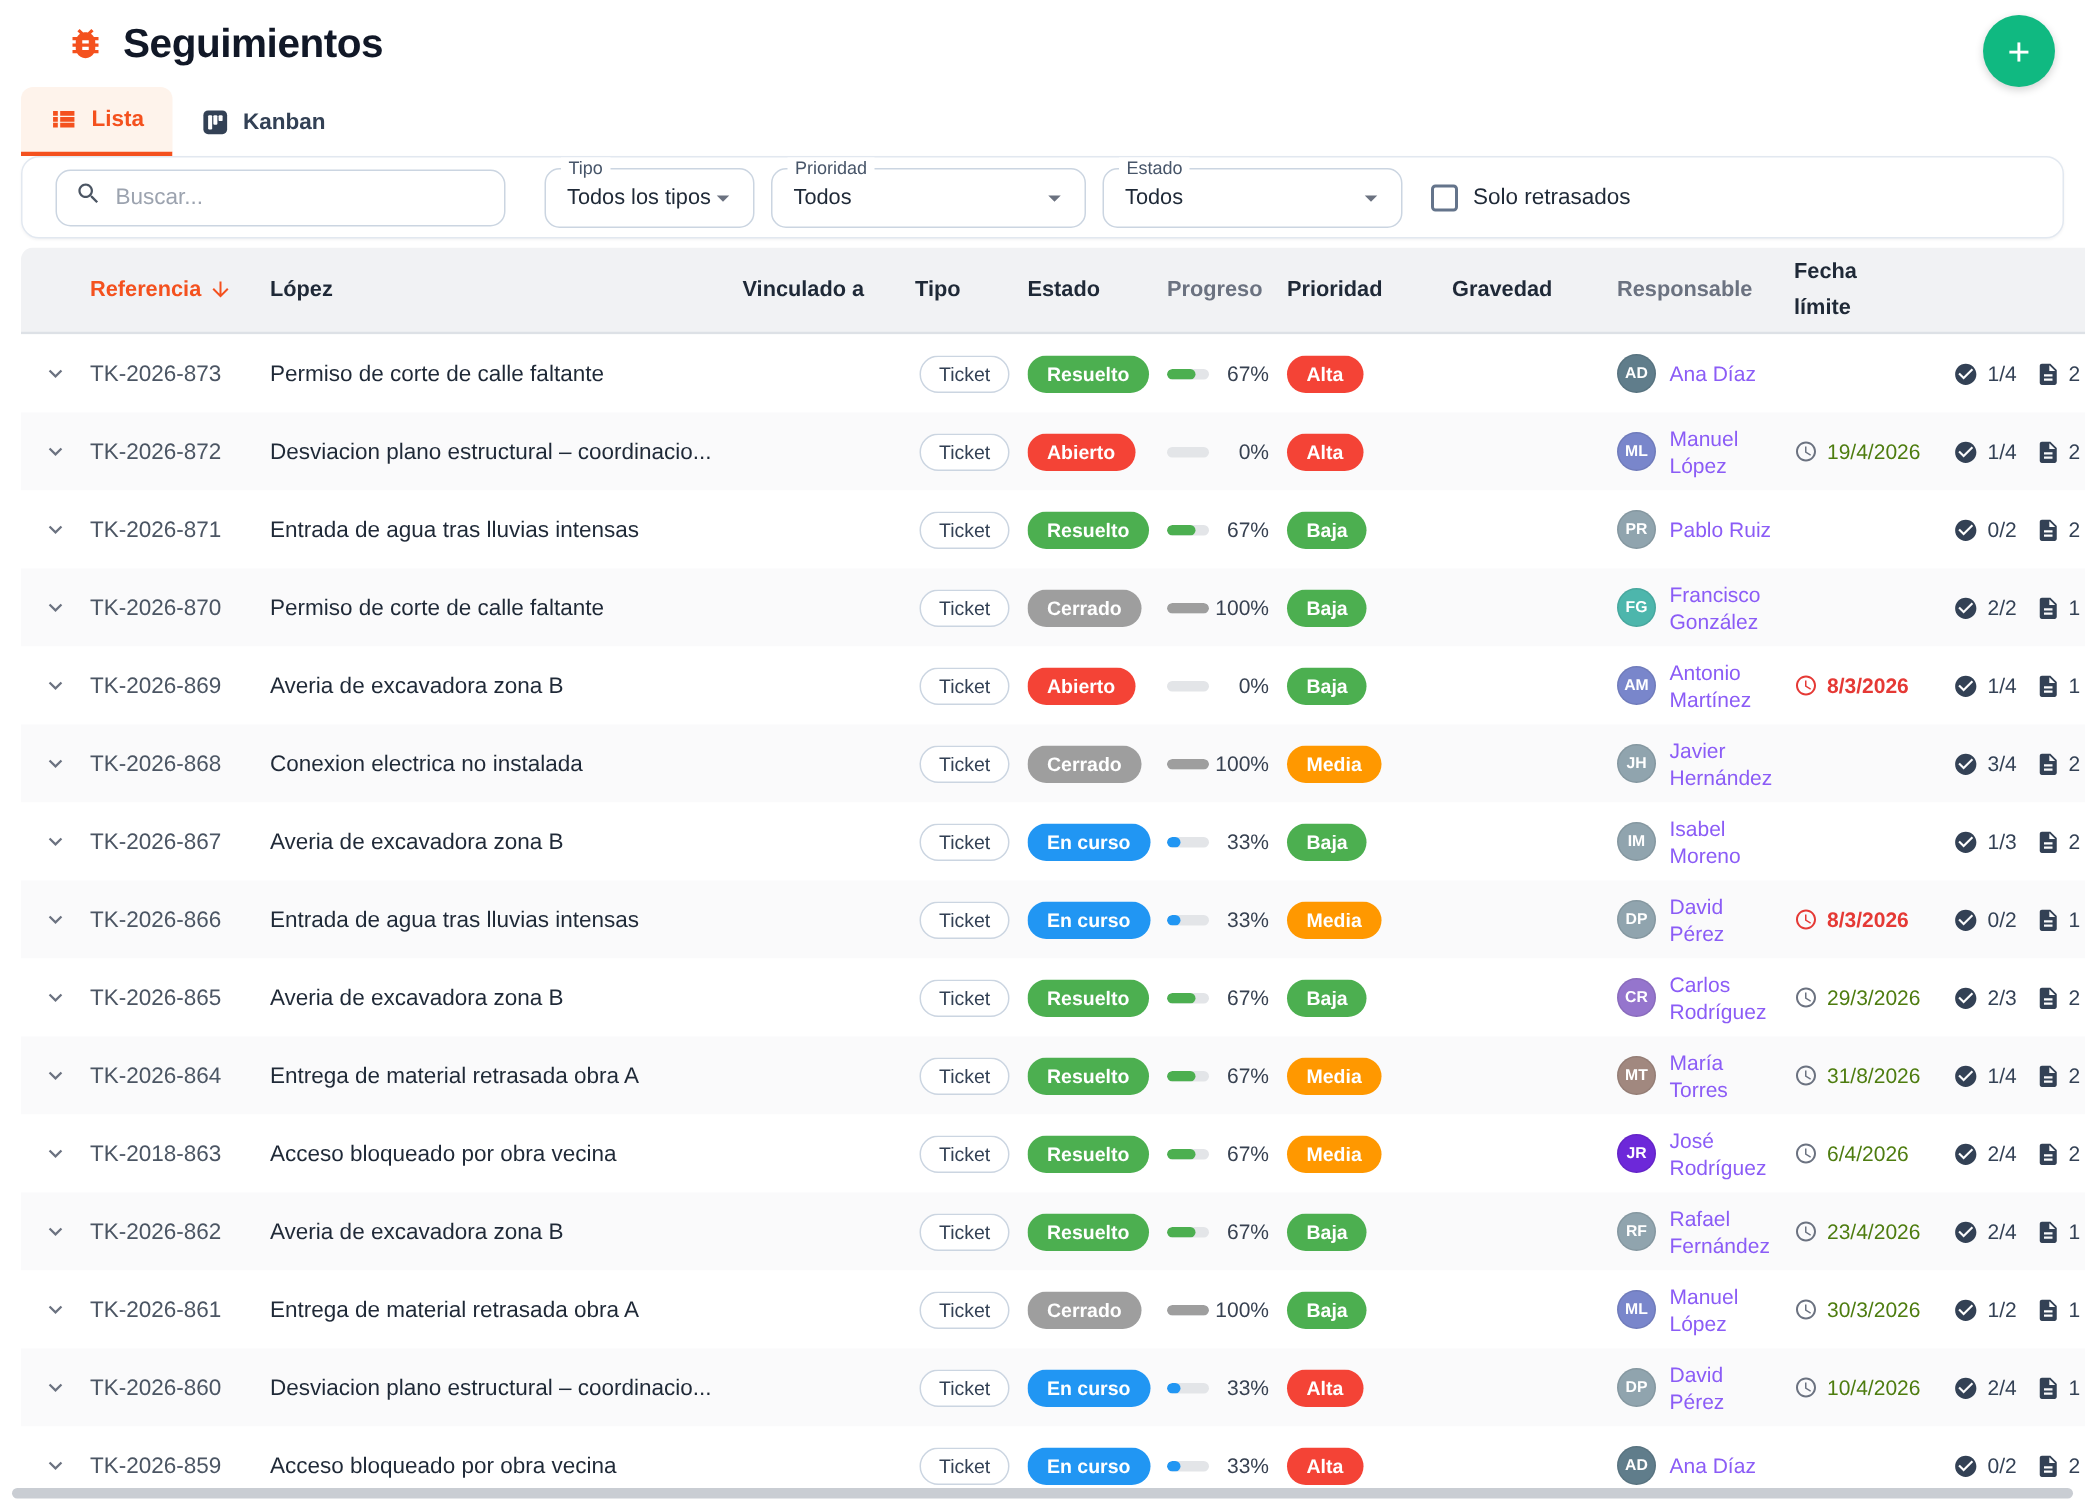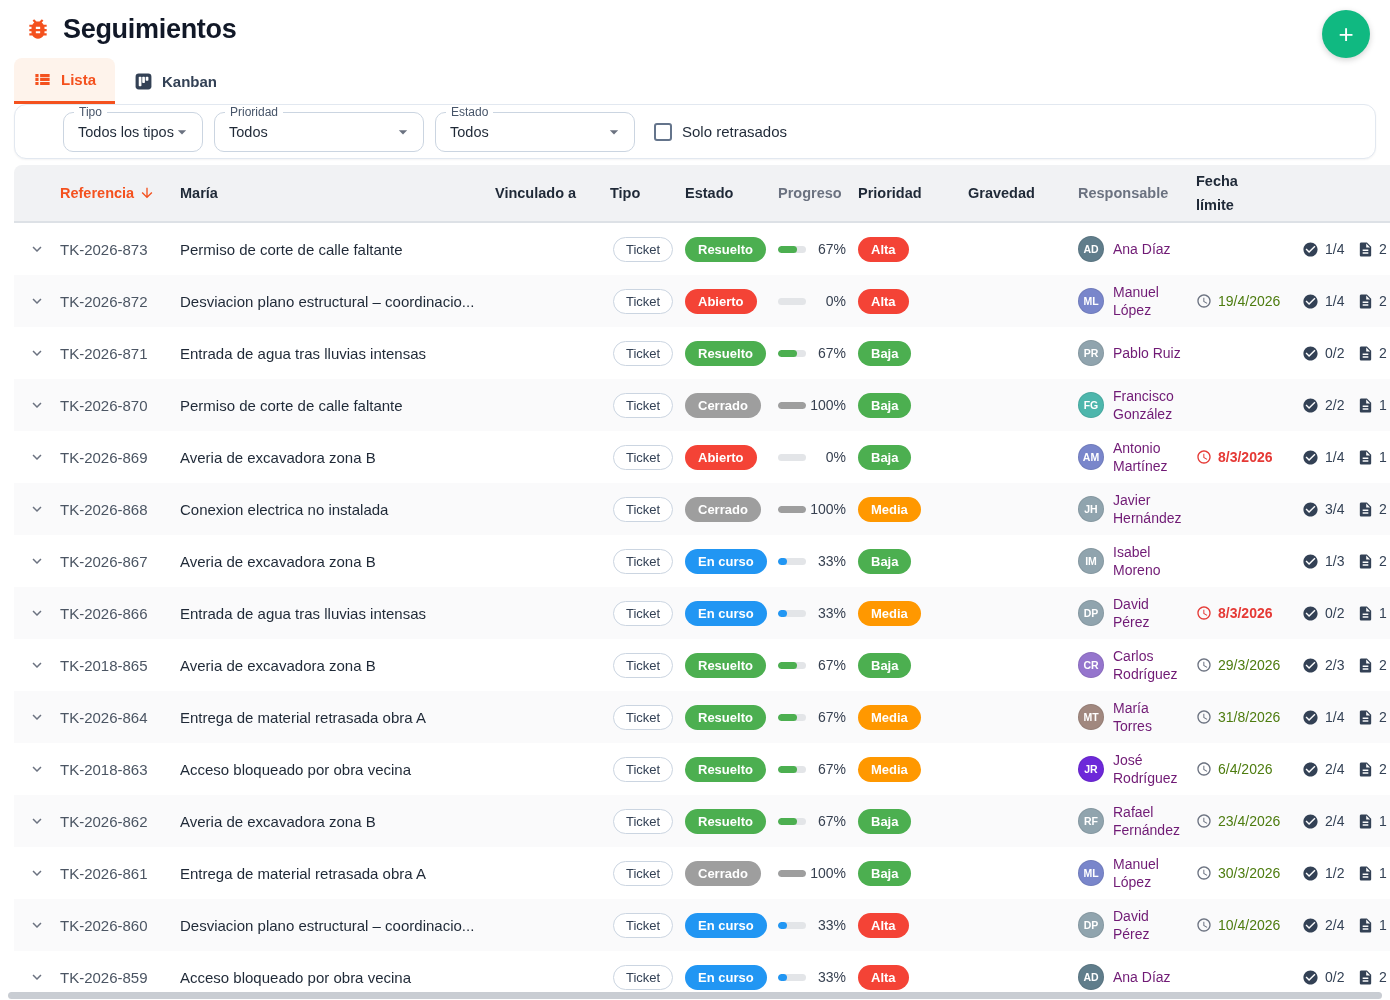--- a/index.html
+++ b/index.html
@@ -1,20 +1,20 @@
 <!DOCTYPE html>
 <html><head>
 <meta charset="utf-8">
 <style>
   * { box-sizing: border-box; margin: 0; padding: 0; }
   html, body { width: 1390px; height: 1000px; overflow: hidden; background: #fff;
     font-family: "Liberation Sans", sans-serif; color: #1F2937; position: relative; }
 
   
-  .app-header { height: 58px; display: flex; align-items: center; padding-left: 25px; gap: 12px; }
+  .app-header { height: 58px; display: flex; align-items: center; padding-left: 44px; gap: 12px; }
   .app-title { font-size: 27px; font-weight: 700; color: #111827; letter-spacing: -0.3px; }
   .bug-icon svg { width: 26px; height: 26px; display: block; }
   .fab { position: absolute; top: 10px; left: 1322px; width: 48px; height: 48px; border-radius: 50%;
     background: #10B981; color: #fff; border: none; font-size: 26px; font-weight: 400;
     display: flex; align-items: center; justify-content: center; cursor: pointer;
     box-shadow: 0 2px 6px rgba(0,0,0,.18); }
 
   
   .tabs { display: flex; margin-left: 14px; height: 46px; }
   .tab { display: flex; align-items: center; gap: 9px; padding: 0 19px; font-size: 15px;
@@ -70,21 +70,21 @@
   .pill { display: inline-block; border-radius: 999px; padding: 5px 13px; font-size: 13px;
     color: #fff; font-weight: 600; }
   .c-progress { display: flex; align-items: center; }
   .pbar { width: 28px; height: 7px; border-radius: 999px; background: #E3E5E8; overflow: hidden; flex: none; }
   .pfill { height: 100%; border-radius: 999px; }
   .plabel { width: 40px; text-align: right; font-size: 14px; color: #374151; }
   .c-resp { display: flex; align-items: center; gap: 9px; padding-left: 8px; }
   .avatar { width: 26px; height: 26px; border-radius: 50%; flex: none; color: #fff; font-size: 10.5px;
     font-weight: 700; display: flex; align-items: center; justify-content: center;
     border: 1px solid rgba(0,0,0,.08); }
-  .rname { font-size: 14px; color: #701a75; line-height: 1.3; white-space: normal; }
+  .rname { font-size: 14px; color: #8b5cf6; line-height: 1.3; white-space: normal; }
   .c-date { display: flex; align-items: center; gap: 6px; padding-left: 8px; font-size: 14px; color: #4d7c0f; }
   .c-date svg { width: 16px; height: 16px; flex: none; }
   .c-date.overdue { color: #E53935; font-weight: 700; }
   .c-check { display: flex; align-items: center; gap: 6px; padding-left: 9px; font-size: 14px;
     color: #334155; font-weight: 500; }
   .c-check svg, .c-docs svg { width: 17px; height: 17px; flex: none; }
   .c-docs { display: flex; align-items: center; gap: 5px; padding-left: 2px; font-size: 14px;
     color: #334155; font-weight: 500; }
 
   .hscrollbar { position: absolute; left: 8px; bottom: 1px; width: 1374px; height: 7px;
@@ -121,20 +121,28 @@
           <rect x="6" y="6" width="3.4" height="12" rx="1" fill="#fff"></rect>
           <rect x="10.4" y="6" width="3.4" height="8" rx="1" fill="#fff"></rect>
           <rect x="14.8" y="6" width="3.4" height="5" rx="1" fill="#fff"></rect>
         </svg>
     </span>
     <span>Kanban</span>
   </div>
 </div>
 
 <div class="filter-panel">
+  <div class="search-box">
+    <span>
+      <svg viewBox="0 0 24 24" fill="#4B5563">
+          <path d="M15.5 14h-.79l-.28-.27C15.41 12.59 16 11.11 16 9.5 16 5.91 13.09 3 9.5 3S3 5.91 3 9.5 5.91 16 9.5 16c1.61 0 3.09-.59 4.23-1.57l.27.28v.79l5 4.99L20.49 19l-4.99-5zm-6 0C7.01 14 5 11.99 5 9.5S7.01 5 9.5 5 14 7.01 14 9.5 11.99 14 9.5 14z"></path>
+        </svg>
+    </span>
+    <input type="text" placeholder="Buscar..." style="">
+  </div>
 
   <div class="select sel-tipo">
     <span class="flabel">Tipo</span>
     <span class="val">Todos los tipos</span>
     <span class="caret">
       <svg viewBox="0 0 24 24" fill="#6B7280">
           <path d="M7 10l5 5 5-5z"></path>
         </svg>
     </span>
   </div>
@@ -167,21 +175,21 @@
 
 <div class="table-wrap">
   <div class="tgrid thead">
     <div class="th"></div>
     <div class="th sorted">
       <span>Referencia</span>
       <svg viewBox="0 0 24 24" fill="#F4511E">
           <path d="M20 12l-1.41-1.41L13 16.17V4h-2v12.17l-5.58-5.59L4 12l8 8 8-8z"></path>
         </svg>
     </div>
-    <div class="th">María</div>
+    <div class="th">López</div>
     <div class="th" style="white-space:normal;padding-right:24px;">Vinculado a</div>
     <div class="th">Tipo</div>
     <div class="th">Estado</div>
     <div class="th muted">Progreso</div>
     <div class="th" style="padding-left:5px;">Prioridad</div>
     <div class="th" style="padding-left:10px;">Gravedad</div>
     <div class="th muted" style="padding-left:8px;">Responsable</div>
     <div class="th" style="white-space:normal;padding-left:8px;padding-right:30px;">Fecha límite</div>
     <div class="th"></div>
     <div class="th"></div>
@@ -553,21 +561,21 @@
         </div>
       </div>
       <div class="tgrid trow">
         <div class="cell c-expand">
           <span style="display: flex; width: 18px; height: 18px;">
             <svg viewBox="0 0 24 24" style="width:100%;height:100%" fill="#6B7280">
               <path d="M7.41 8.59 12 13.17l4.59-4.58L18 10l-6 6-6-6 1.41-1.41z"></path>
             </svg>
           </span>
         </div>
-        <div class="cell c-ref">TK-2018-865</div>
+        <div class="cell c-ref">TK-2026-865</div>
         <div class="cell c-title">Averia de excavadora zona B</div>
         <div class="cell"></div>
         <div class="cell"><div class="pill-outline">Ticket</div></div>
         <div class="cell"><div class="pill" style="background: rgb(76, 175, 80);">Resuelto</div></div>
         <div class="cell c-progress">
           <div class="pbar">
             <div class="pfill" style="width: 67%; background: rgb(76, 175, 80);"></div>
           </div>
           <div class="plabel">67%</div>
         </div>

